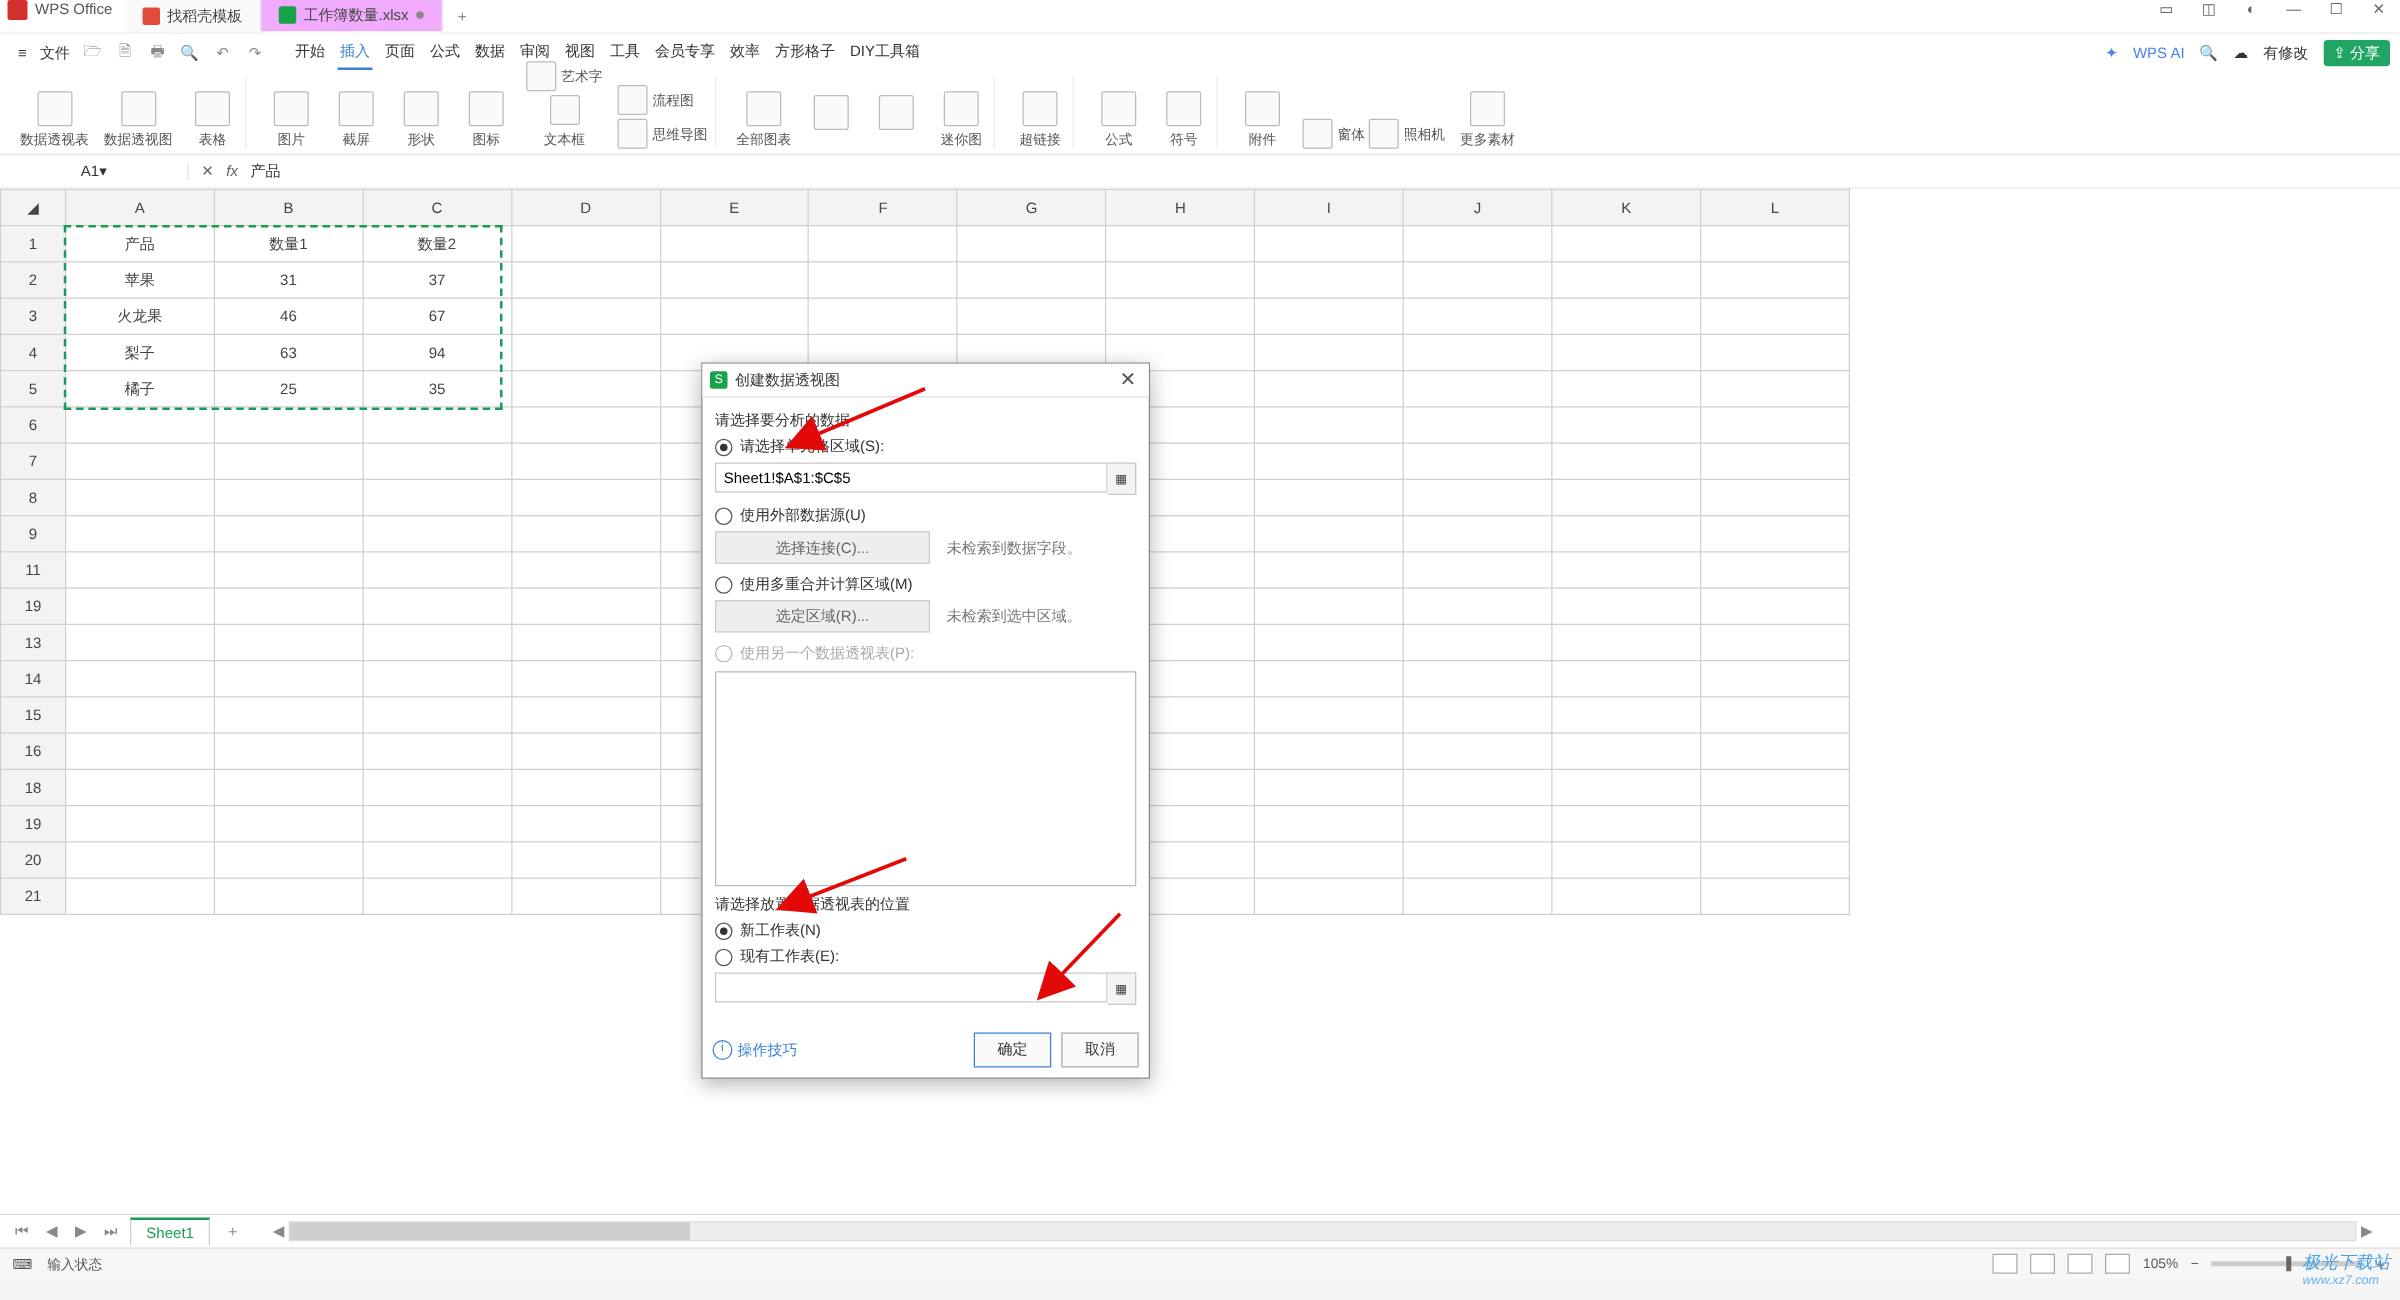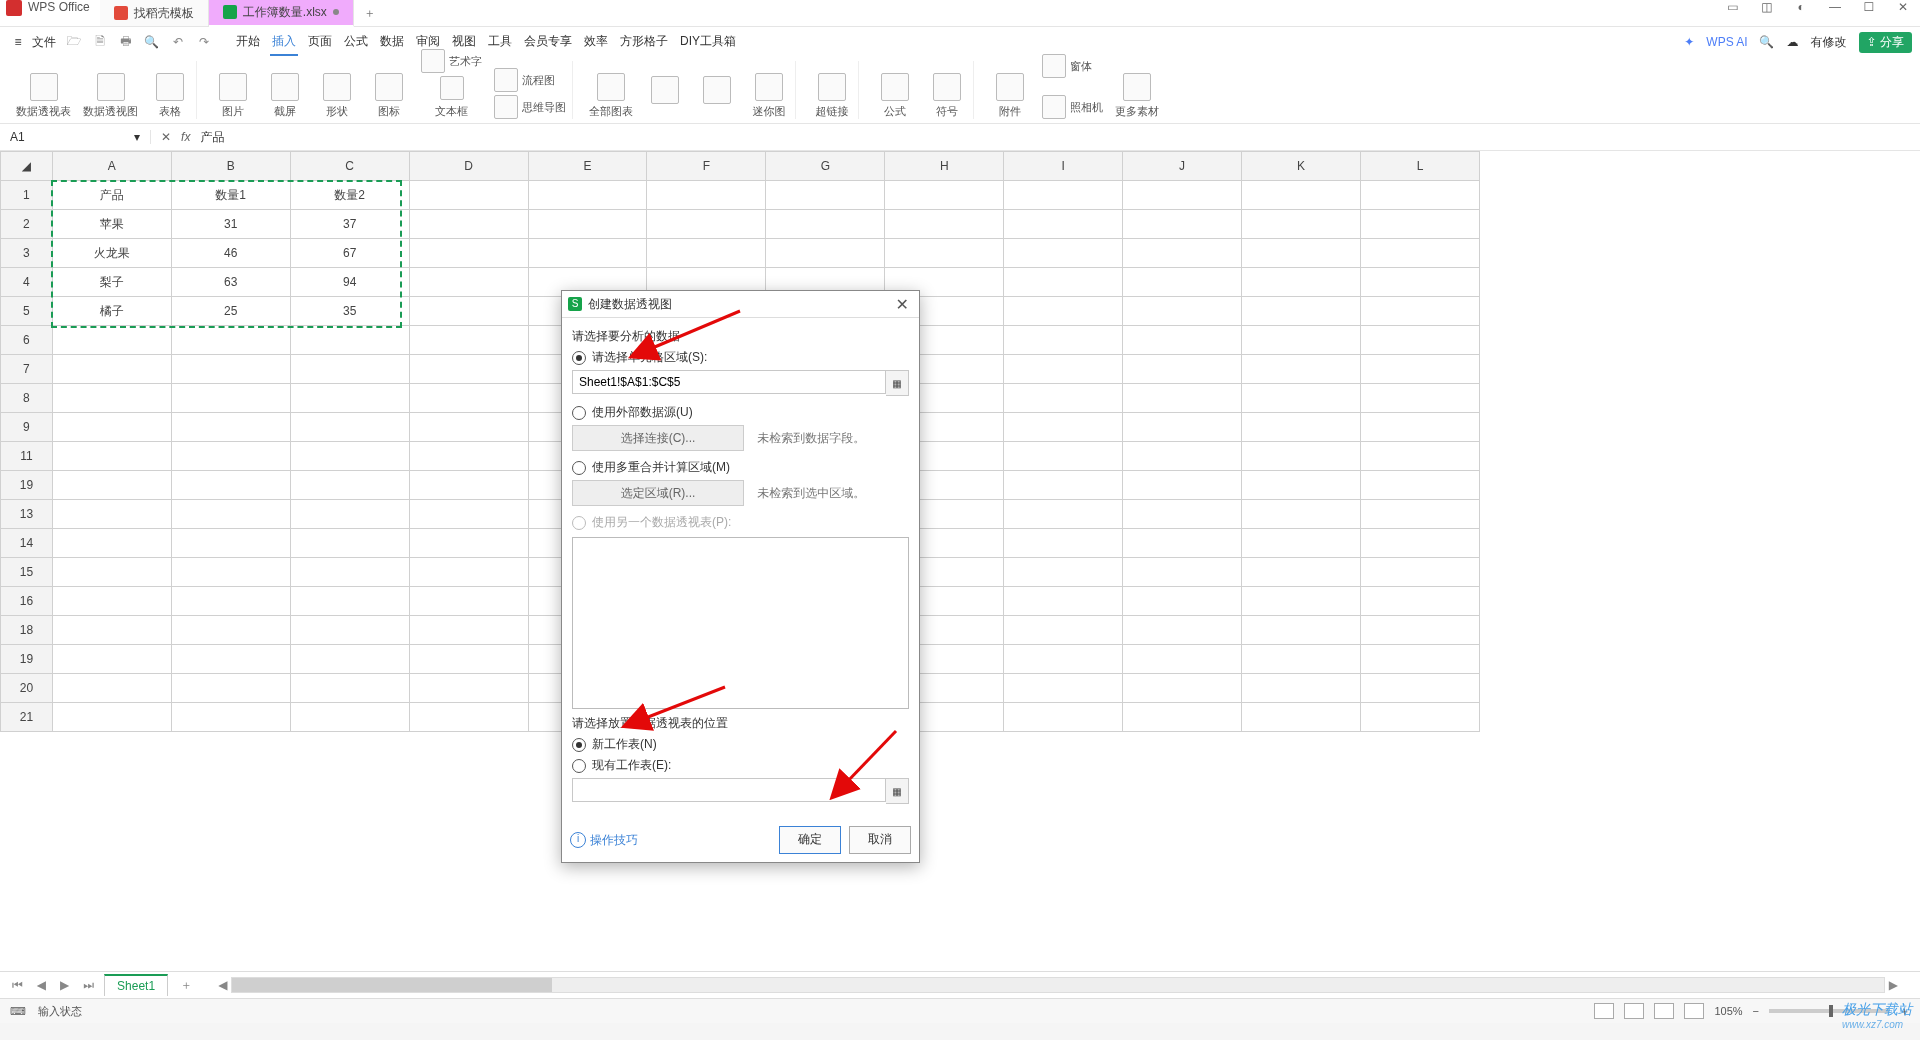--- a/index.html
+++ b/index.html
@@ -33,21 +33,21 @@
   .ribbon{height:66px;background:#fff;border-bottom:1px solid #e5e5e5;display:flex;align-items:center;padding:0 10px;gap:10px}
   .rgroup{display:flex;align-items:flex-end;gap:12px;padding:0 6px;border-right:1px solid #eee;height:58px}
   .rbtn{display:flex;flex-direction:column;align-items:center;gap:3px;color:#555;min-width:40px}
   .rbtn.small{min-width:48px}
   .ricon{width:22px;height:22px;border:1px solid #bbb;border-radius:2px;background:#fafafa}
   .ricon.big{width:26px;height:26px}
   .rlabel{font-size:11px;color:#555;white-space:nowrap}
   .rgroup.noborder{border-right:none}
   
   .fbar{height:26px;background:#fff;border-bottom:1px solid #e5e5e5;display:flex;align-items:center}
-  .namebox{width:130px;border-right:1px solid #e5e5e5;padding:0 10px;display:flex;align-items:center;justify-content:space-between}
+  .namebox{width:130px;border-right:1px solid #e5e5e5;padding:0 10px;display:flex;align-items:center;justify-content:center}
   .fxarea{display:flex;align-items:center;gap:10px;padding:0 10px;color:#666}
   .fx{font-style:italic}
   .fval{color:#333}
   
   .sheet-wrap{position:relative;background:#fff;height:820px;overflow:hidden}
   table.grid{border-collapse:collapse;table-layout:fixed;width:1480px}
   table.grid th,table.grid td{border:1px solid #d0d0d0;height:28px;padding:0;text-align:center;font-size:12px;color:#444;background:#fff}
   table.grid th{background:#f3f3f3;font-weight:normal}
   table.grid th.corner{width:50px}
   table.grid th.colh{width:116px}
@@ -251,21 +251,21 @@
     <div class="rbtn">
         <div class="ricon big"></div>
         <span class="rlabel">符号</span>
       </div>
   </div>
   <div class="rgroup noborder">
     <div class="rbtn">
         <div class="ricon big"></div>
         <span class="rlabel">附件</span>
       </div>
-    <div style="display:flex;flex-direction:column;gap:17px">
+    <div style="display:flex;flex-direction:row;gap:3px">
       <div class="rbtn small" style="flex-direction:row;gap:4px">
           <div class="ricon"></div>
           <span class="rlabel">窗体</span>
         </div>
       <div class="rbtn small" style="flex-direction:row;gap:4px">
           <div class="ricon"></div>
           <span class="rlabel">照相机</span>
         </div>
     </div>
     <div class="rbtn">

